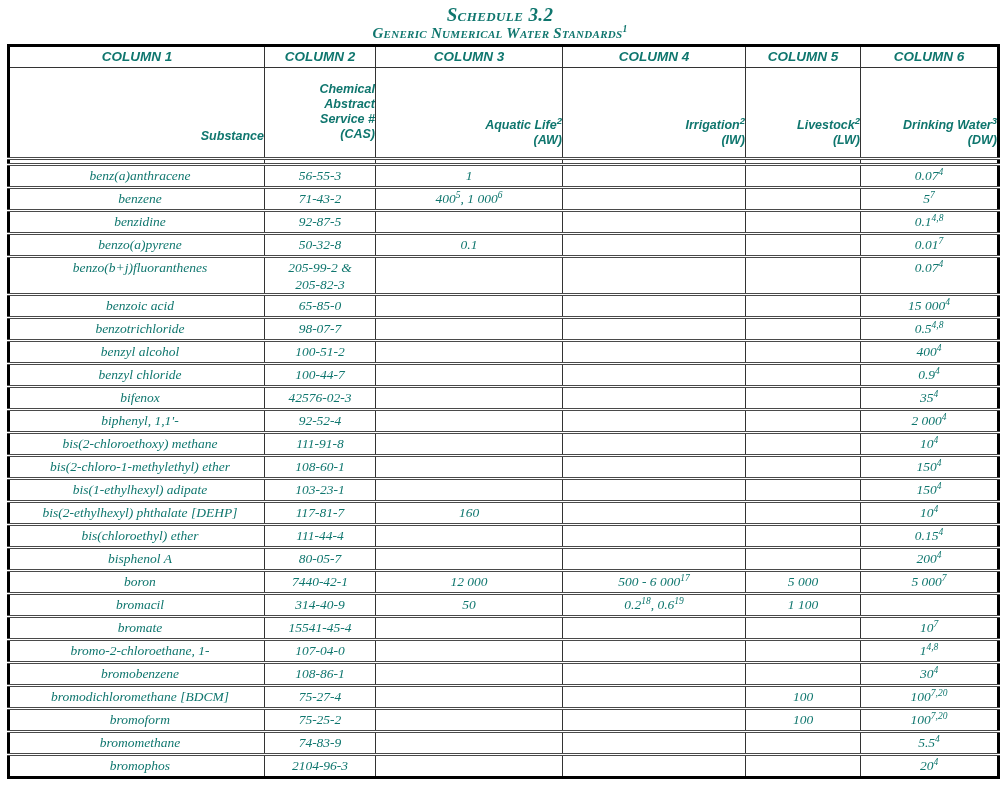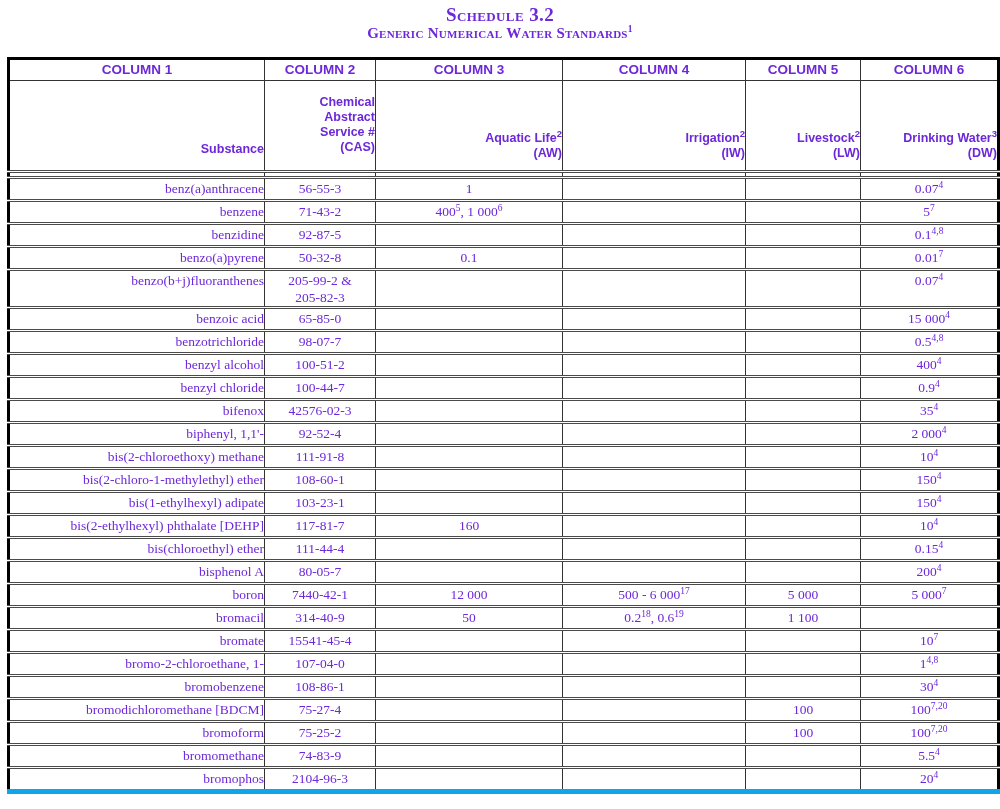--- a/index.html
+++ b/index.html
@@ -1,41 +1,42 @@
 <!DOCTYPE html>
 <html><head>
 <meta charset="utf-8">
 <style>
   html, body { margin: 0; padding: 0; background: #ffffff; }
   .page {
     position: relative;
     width: 1000px;
     height: 809px;
     background: #ffffff;
-    color: #6d28d9;
+    color: #0f766e;
     font-family: "Liberation Serif", serif;
     overflow: hidden;
+    font-style: italic;
   }
   .doc-title {
     text-align: center;
     font-variant: small-caps;
     font-weight: bold;
     font-size: 19px;
     letter-spacing: 0.4px;
     padding-top: 5px;
     line-height: 20px;
   }
   .doc-subtitle {
     text-align: center;
     font-variant: small-caps;
     font-weight: bold;
     font-size: 15px;
     letter-spacing: 0.3px;
     line-height: 16px;
-    margin-bottom: 16px;
+    margin-bottom: 3px;
   }
   .doc-subtitle sup { font-variant: normal; }
   table.std-table {
     border-collapse: collapse;
     table-layout: fixed;
     width: 990px;
     margin-left: 7px;
     border: 3px solid #000;
   }
   th, td {
@@ -71,29 +72,29 @@
   tbody td {
     font-size: 13.5px;
     line-height: 16.5px;
     height: 18px;
     padding-top: 2px;
     text-align: center;
     vertical-align: top;
     border-bottom: 3px double #4a4a4a;
   }
   tbody td.cell-substance {
-    text-align: right;
+    text-align: center;
     padding-left: 6px;
   }
   tbody tr.spacer-row td {
     height: 3px;
     padding: 0;
     border-bottom: 3px double #4a4a4a;
   }
-  tbody tr:last-child td { border-bottom: 5px solid #0ea5e9; }
+  tbody tr:last-child td { border-bottom: 1px solid #0ea5e9; }
   sup {
     font-size: 9.5px;
     line-height: 0;
   }
 </style>
 </head>
 <body>
 
 <div class="page">
   <div class="doc-title">Schedule 3.2</div>

